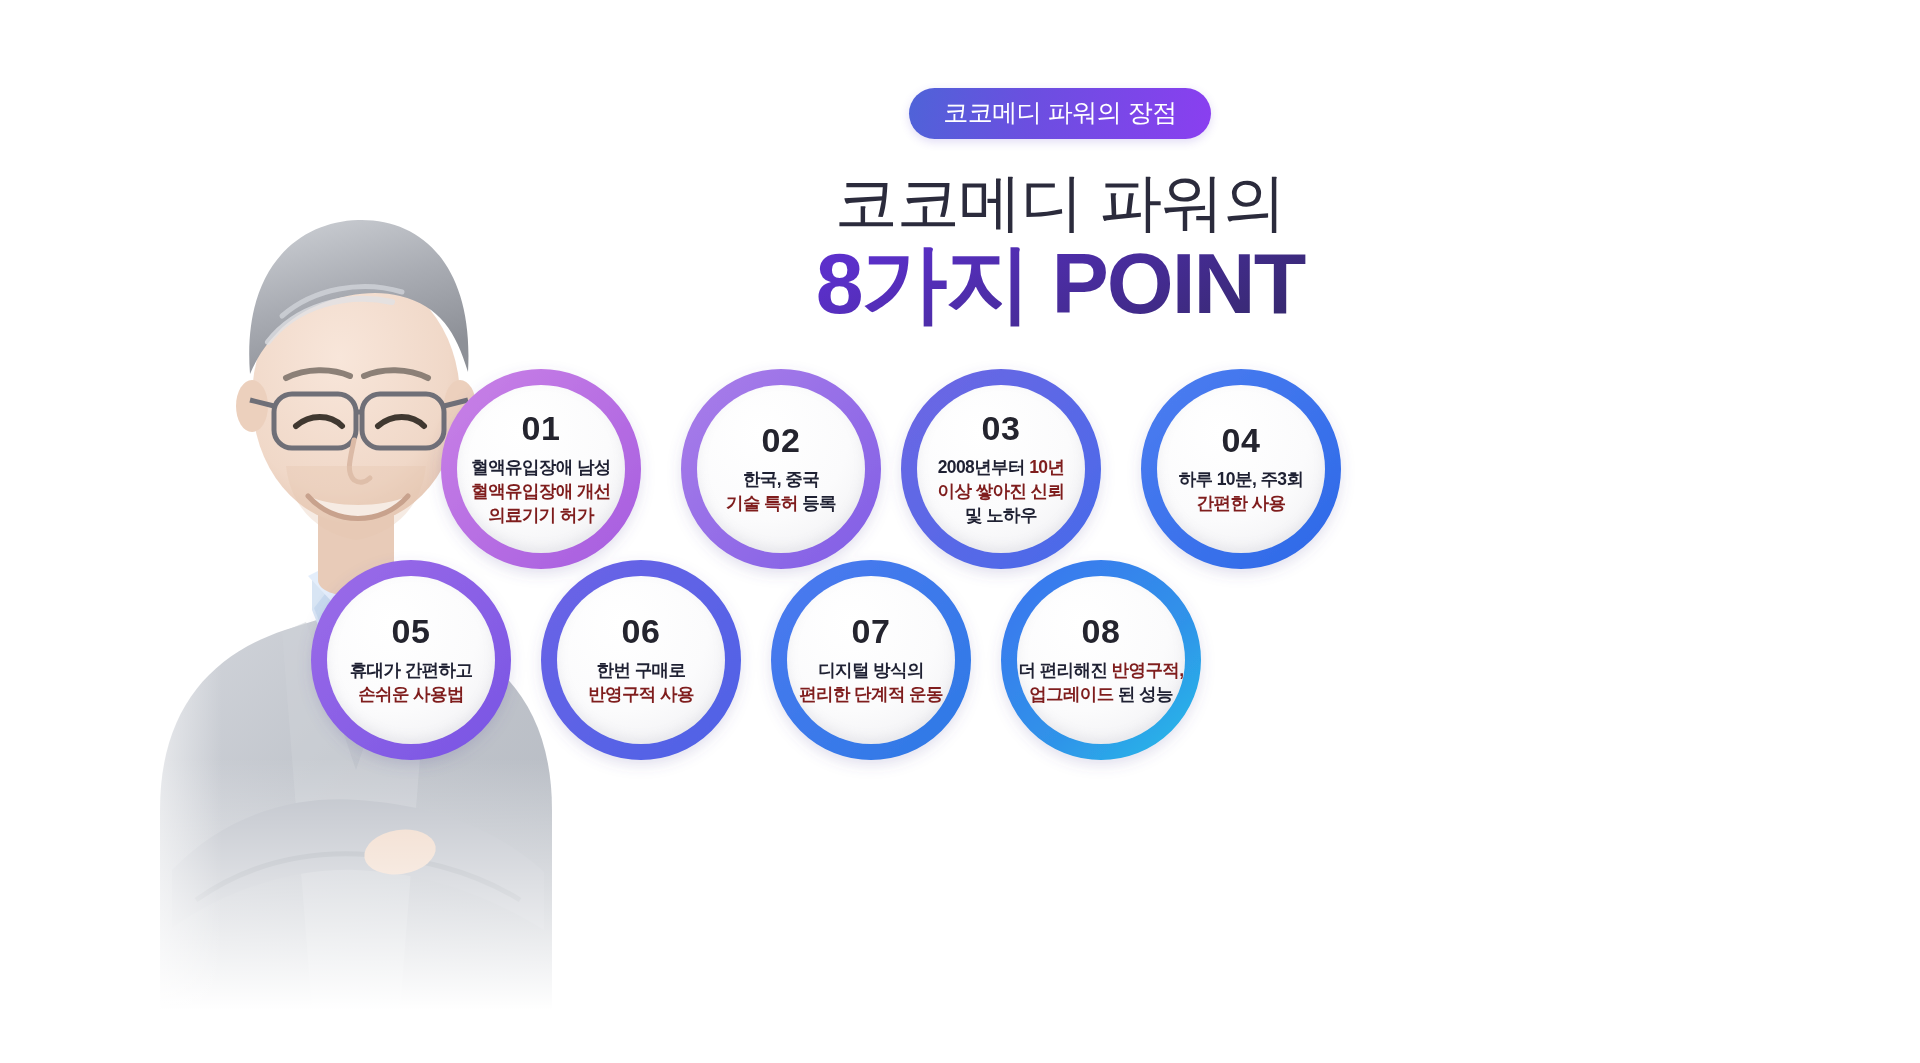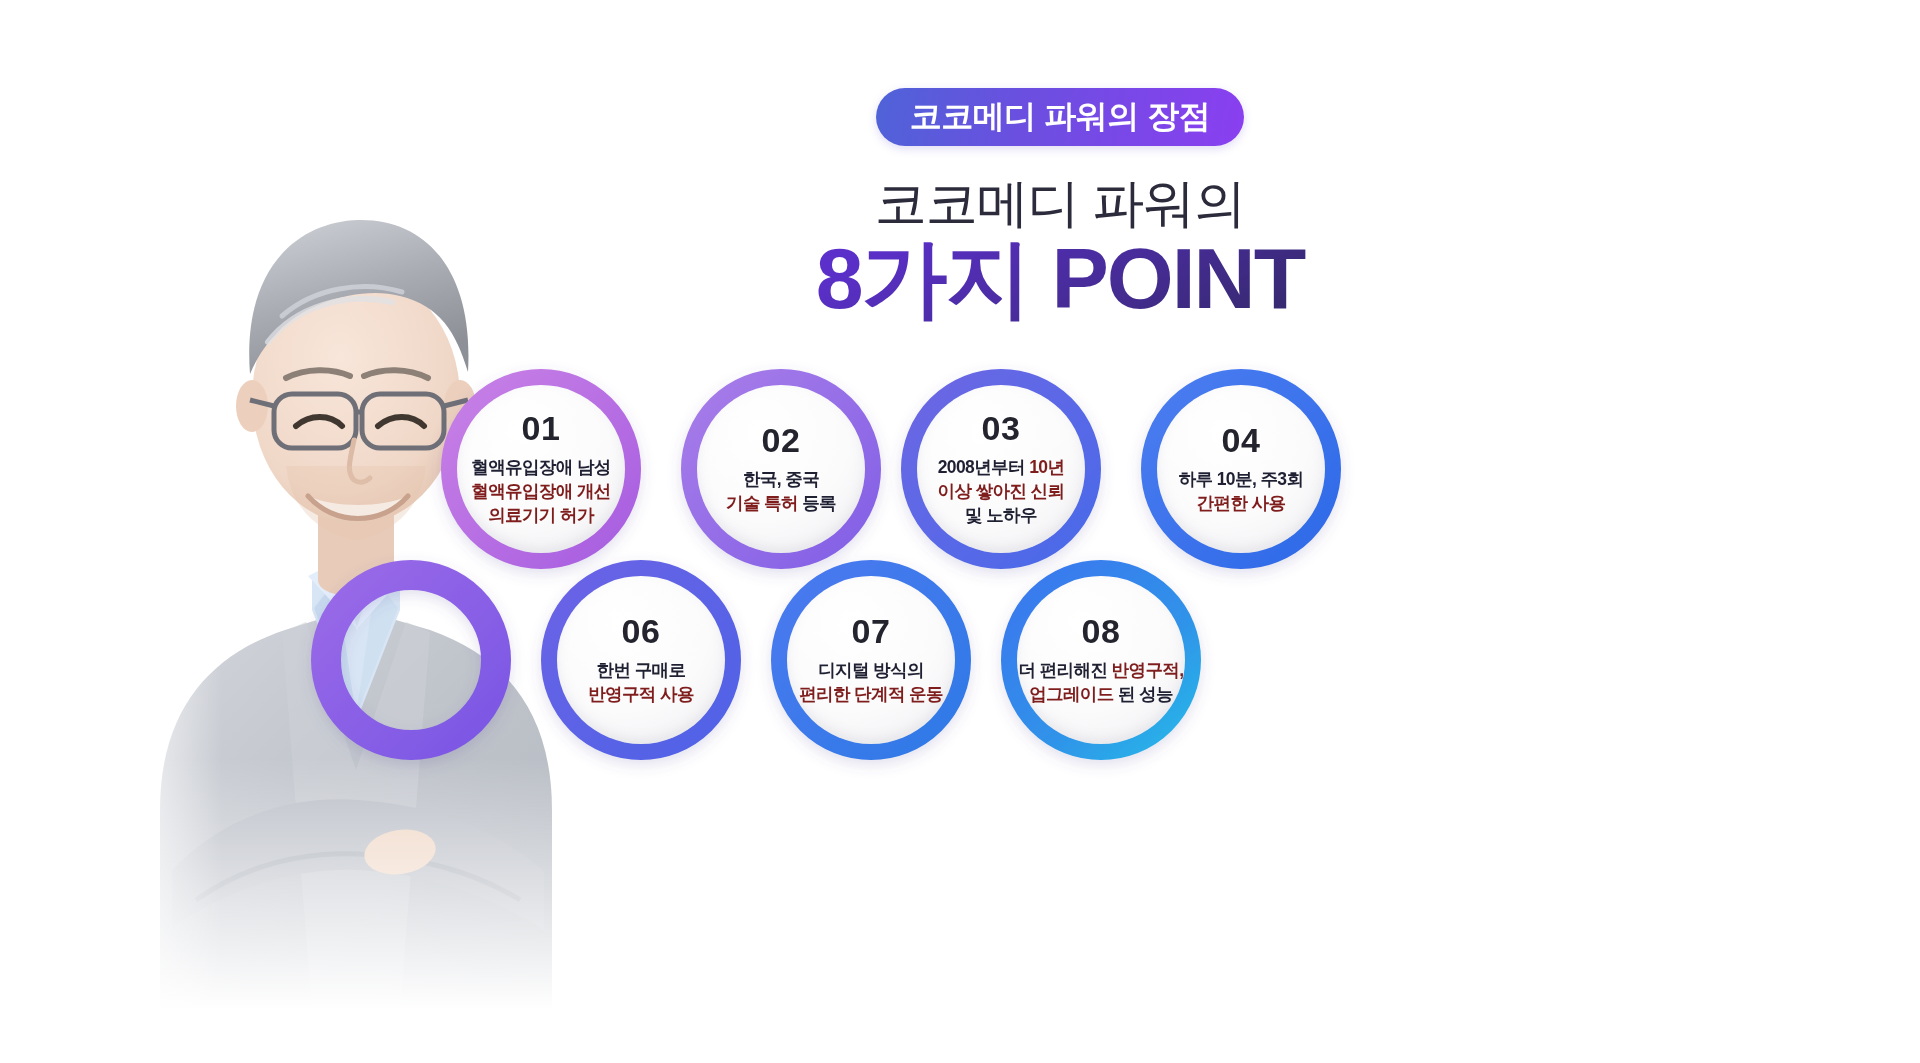--- a/index.html
+++ b/index.html
@@ -22,29 +22,29 @@
   #headline{
     position:absolute;left:560px;top:88px;width:1000px;
     text-align:center;
   }
   #badge{
     display:inline-block;
     padding:12px 34px 14px 34px;
     border-radius:40px;
     background:linear-gradient(100deg,#4f63d8 0%,#6b4fe0 40%,#8a3ff0 100%);
     color:#ffffff;
-    font-size:32px;
-    font-weight:700;
+    font-size:25px;
+    font-weight:400;
     letter-spacing:-0.5px;
     line-height:1;
     box-shadow:0 3px 10px rgba(90,60,200,.18);
   }
   #title-thin{
     margin-top:30px;
-    font-size:52px;
+    font-size:63px;
     font-weight:300;
     color:#2b2b3c;
     letter-spacing:-1px;
     line-height:1.06;
     white-space:nowrap;
   }
   #title-bold{
     margin-top:2px;
     font-size:86px;
     font-weight:700;
@@ -271,20 +271,30 @@
     <div class="disc"></div>
     <div class="content">
       <div class="num">04</div>
       <div class="lines">
         <div class="ln dk">하루 10분, 주3회</div>
         <div class="ln pp">간편한 사용</div>
       </div>
     </div>
   </div>
 
+  <div class="node" style="left:301px;top:550px;">
+    <div class="disc"></div>
+    <div class="content">
+      <div class="num">05</div>
+      <div class="lines">
+        <div class="ln dk">휴대가 간편하고</div>
+        <div class="ln pp">손쉬운 사용법</div>
+      </div>
+    </div>
+  </div>
 
   <div class="node" style="left:531px;top:550px;">
     <div class="disc"></div>
     <div class="content">
       <div class="num">06</div>
       <div class="lines">
         <div class="ln dk">한번 구매로</div>
         <div class="ln pp">반영구적 사용</div>
       </div>
     </div>

